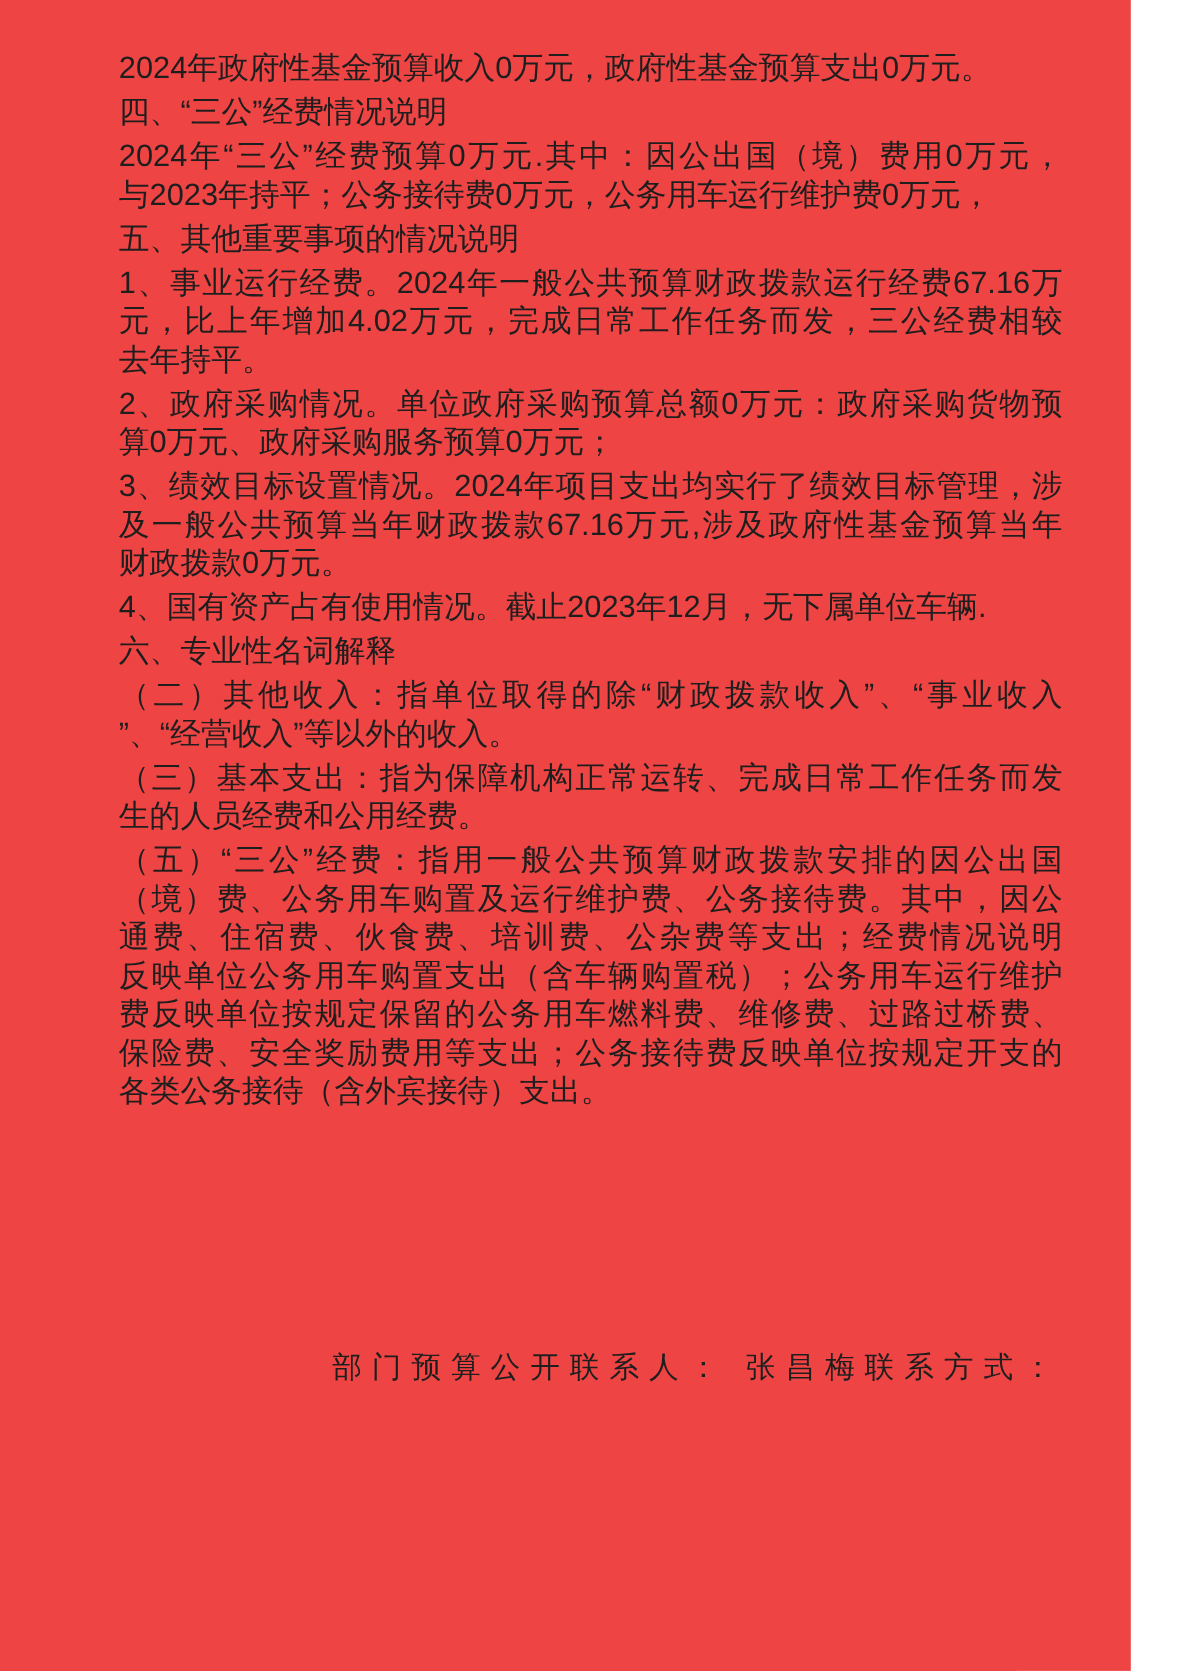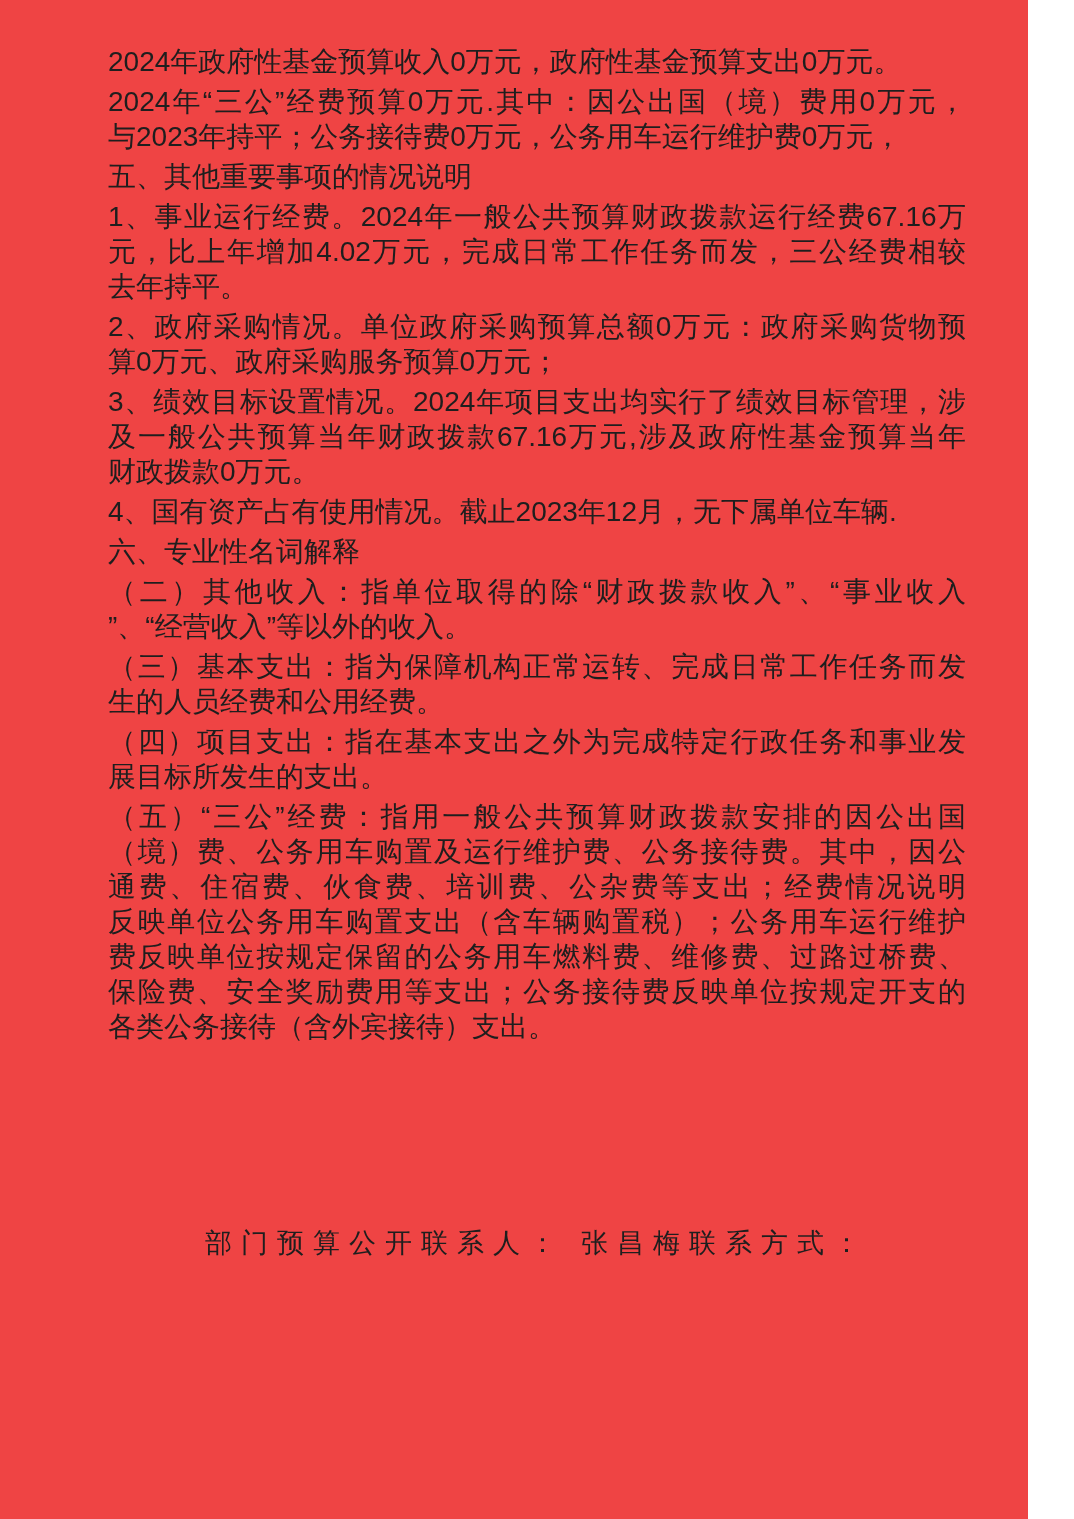--- a/index.html
+++ b/index.html
@@ -37,35 +37,38 @@
   }
   .footer {
     position: absolute;
     left: 108px;
     top: 1226px;
     width: 858px;
     font-size: 27px;
     line-height: 34px;
     letter-spacing: 9px;
     display: flex;
-    justify-content: center;
+    justify-content: flex-end;
     align-items: baseline;
   }
   .contact-name {
     margin-left: 16px;
   }
 </style>
 </head>
 <body>
 
 <div class="page">
 
   <div class="doc" id="doc-body">
       <div class="para">
         <div class="line">2024年政府性基金预算收入0万元，政府性基金预算支出0万元。</div>
+      </div>
+      <div class="para">
+        <div class="line">四、“三公”经费情况说明</div>
       </div>
       <div class="para">
         <div class="line fill">2024年“三公”经费预算0万元.其中：因公出国（境）费用0万元，</div>
         <div class="line">与2023年持平；公务接待费0万元，公务用车运行维护费0万元，</div>
       </div>
       <div class="para">
         <div class="line">五、其他重要事项的情况说明</div>
       </div>
       <div class="para">
         <div class="line fill">1、事业运行经费。2024年一般公共预算财政拨款运行经费67.16万</div>
@@ -89,24 +92,20 @@
       </div>
       <div class="para">
         <div class="line fill">（二）其他收入：指单位取得的除“财政拨款收入”、“事业收入</div>
         <div class="line">”、“经营收入”等以外的收入。</div>
       </div>
       <div class="para">
         <div class="line fill">（三）基本支出：指为保障机构正常运转、完成日常工作任务而发</div>
         <div class="line">生的人员经费和公用经费。</div>
       </div>
       <div class="para">
-        <div class="line fill">（四）项目支出：指在基本支出之外为完成特定行政任务和事业发</div>
-        <div class="line">展目标所发生的支出。</div>
-      </div>
-      <div class="para">
         <div class="line fill">（五）“三公”经费：指用一般公共预算财政拨款安排的因公出国</div>
         <div class="line fill">（境）费、公务用车购置及运行维护费、公务接待费。其中，因公</div>
         <div class="line fill">通费、住宿费、伙食费、培训费、公杂费等支出；经费情况说明</div>
         <div class="line fill">反映单位公务用车购置支出（含车辆购置税）；公务用车运行维护</div>
         <div class="line fill">费反映单位按规定保留的公务用车燃料费、维修费、过路过桥费、</div>
         <div class="line fill">保险费、安全奖励费用等支出；公务接待费反映单位按规定开支的</div>
         <div class="line">各类公务接待（含外宾接待）支出。</div>
       </div>
     </div>
 

